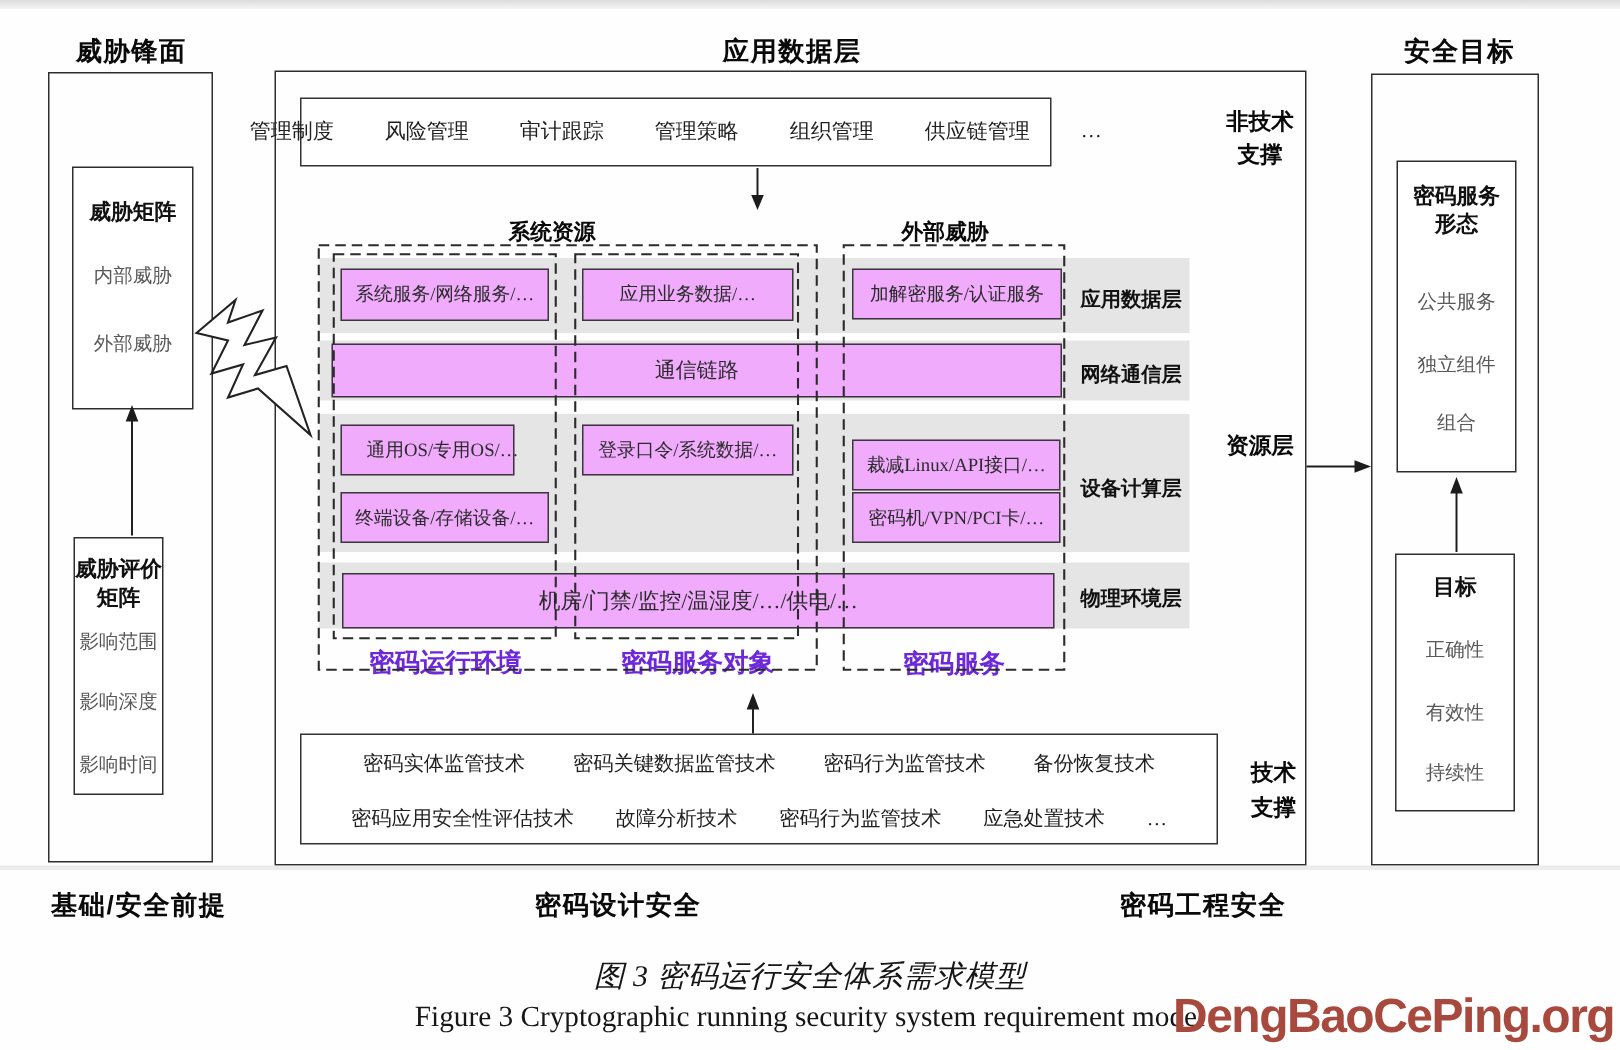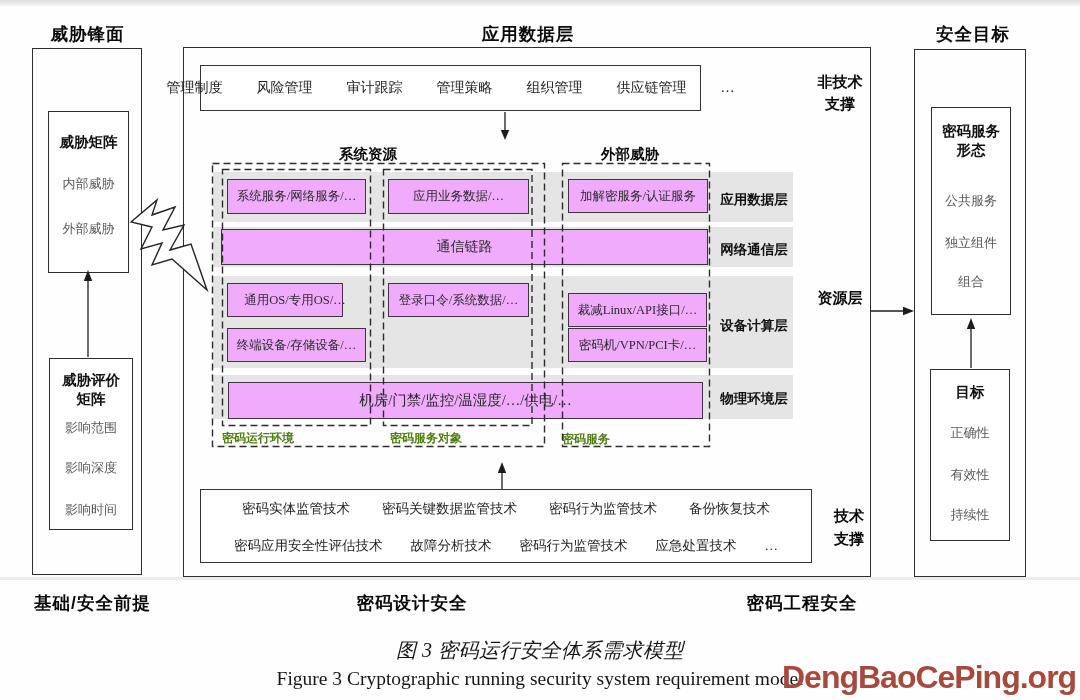--- a/index.html
+++ b/index.html
@@ -38,22 +38,22 @@
   }
   .sidelbl {
     position: absolute; text-align: center; font-weight: bold;
     font-size: 15px; color: #0a0a0a; line-height: 22px; z-index: 3;
   }
   .grouplbl {
     position: absolute; width: 120px; text-align: center; font-weight: bold;
     font-size: 14.5px; color: #0a0a0a; z-index: 3;
   }
   .colfoot {
-    position: absolute; text-align: left; font-weight: bold;
-    font-size: 12px; color: #4d7c0f; z-index: 3;
+    position: absolute; text-align: center; font-weight: bold;
+    font-size: 17px; color: #6d28d9; z-index: 3;
   }
   .flowbox {
     position: absolute; border: 1.4px solid #333; background: #fff;
     display: flex; align-items: center; justify-content: center;
     z-index: 2;
   }
   .flowbox span {
     font-family: "Liberation Serif", serif; font-size: 14px; color: #1f1f1f;
     white-space: nowrap;
   }
@@ -98,21 +98,21 @@
   <div class="panel" style="left:32px;top:48px;width:110px;height:527px;"></div>
   <div class="panel" style="left:183px;top:47px;width:688px;height:530px;"></div>
   <div class="panel" style="left:914px;top:49px;width:112px;height:528px;"></div>
 
   <div class="innerbox" style="left:48px;top:111px;width:81px;height:162px;">
     <div class="boxtitle" style="top:21px;">威胁矩阵</div>
     <div class="ti" style="top:64px;">内部威胁</div>
     <div class="ti" style="top:109px;">外部威胁</div>
   </div>
 
-  <div class="innerbox" style="left:49px;top:358px;width:84px;height:172px;">
+  <div class="innerbox" style="left:49px;top:358px;width:60px;height:172px;">
     <div class="boxtitle" style="top:12px;">威胁评价</div>
     <div class="boxtitle" style="top:31px;">矩阵</div>
     <div class="ti" style="top:61px;">影响范围</div>
     <div class="ti" style="top:101px;">影响深度</div>
     <div class="ti" style="top:143px;">影响时间</div>
   </div>
 
   <div class="hdr" style="left:20px;top:591px;width:145px;">基础/安全前提</div>
 
   <div class="flowbox" style="left:200px;top:65px;width:501px;height:46px;gap:34px;">

